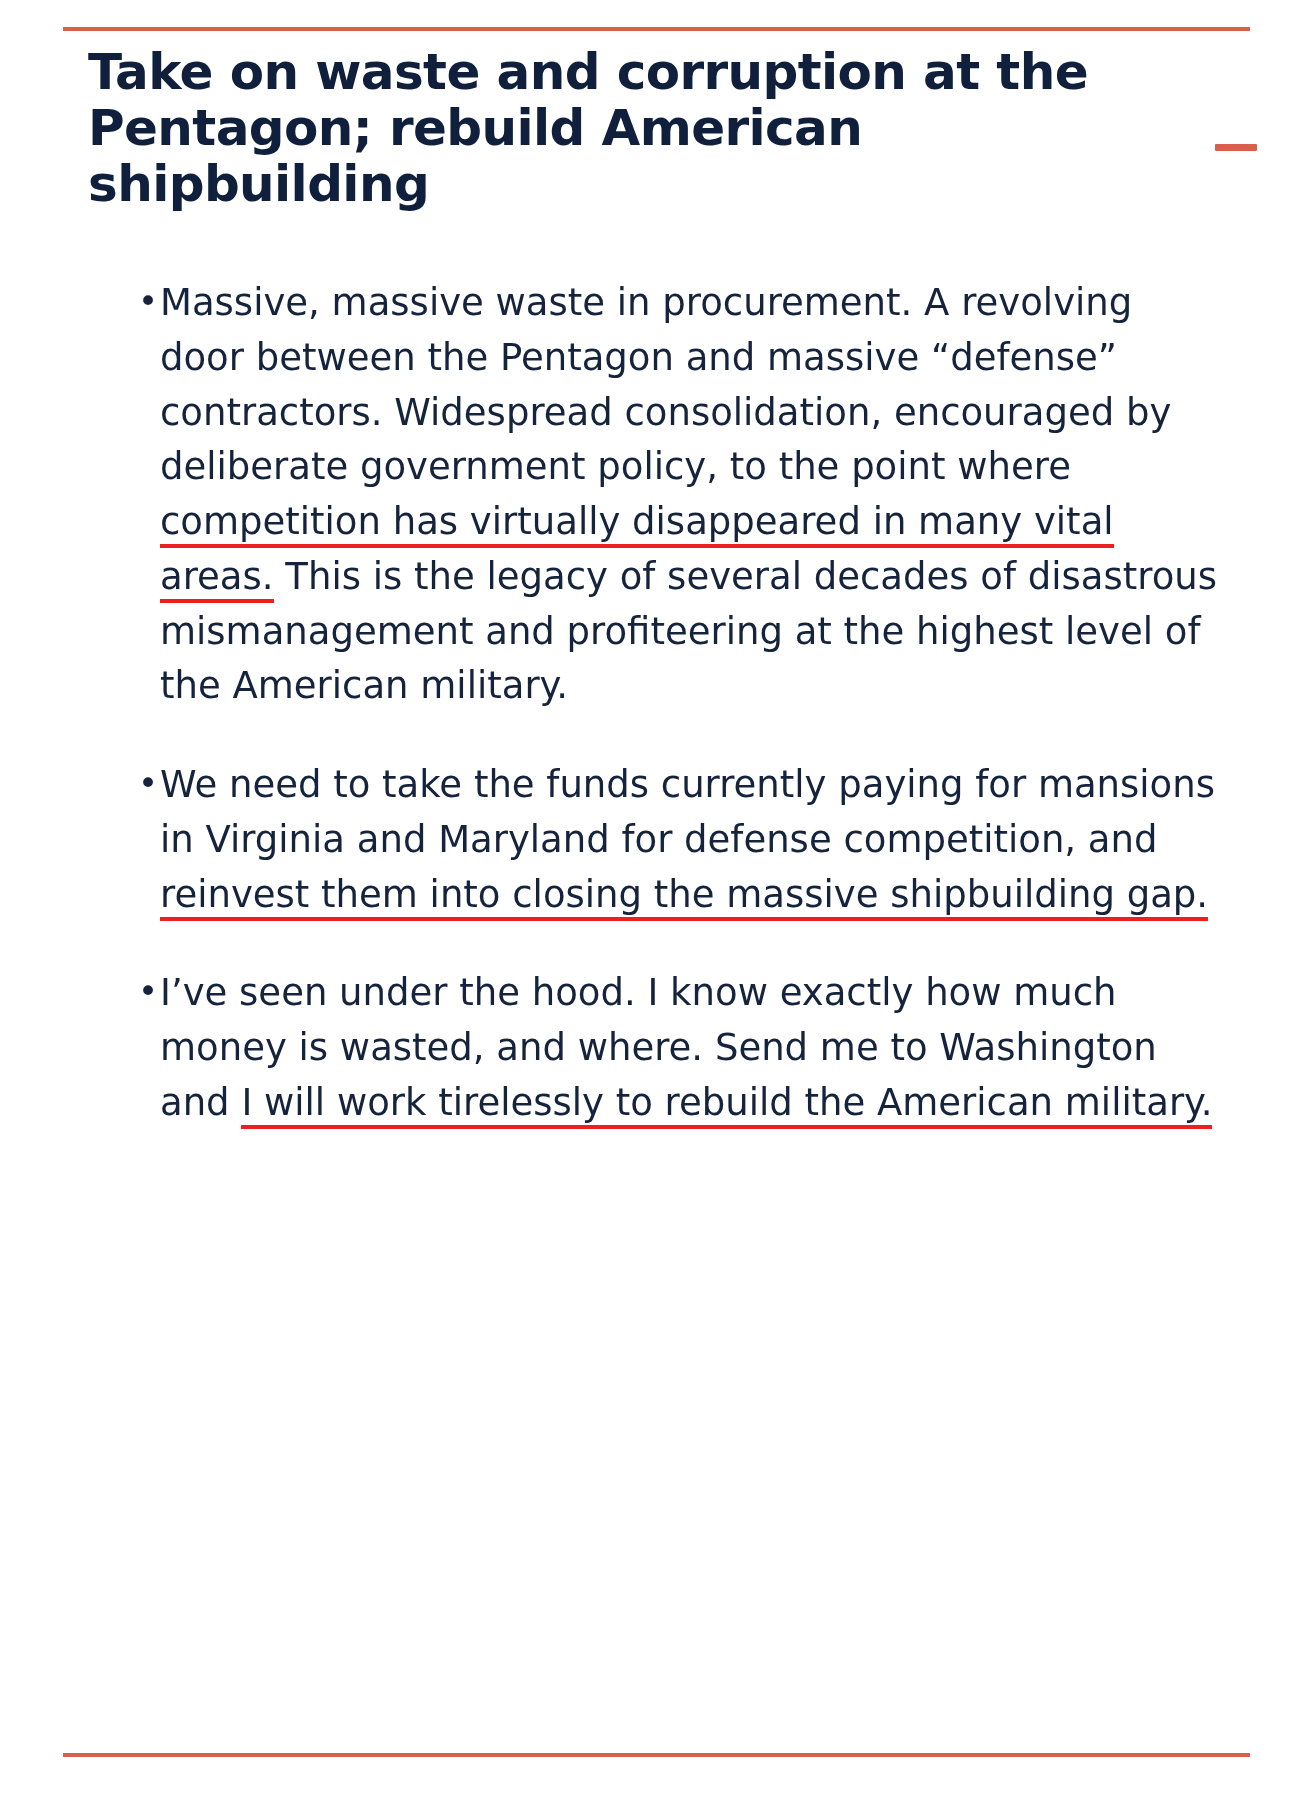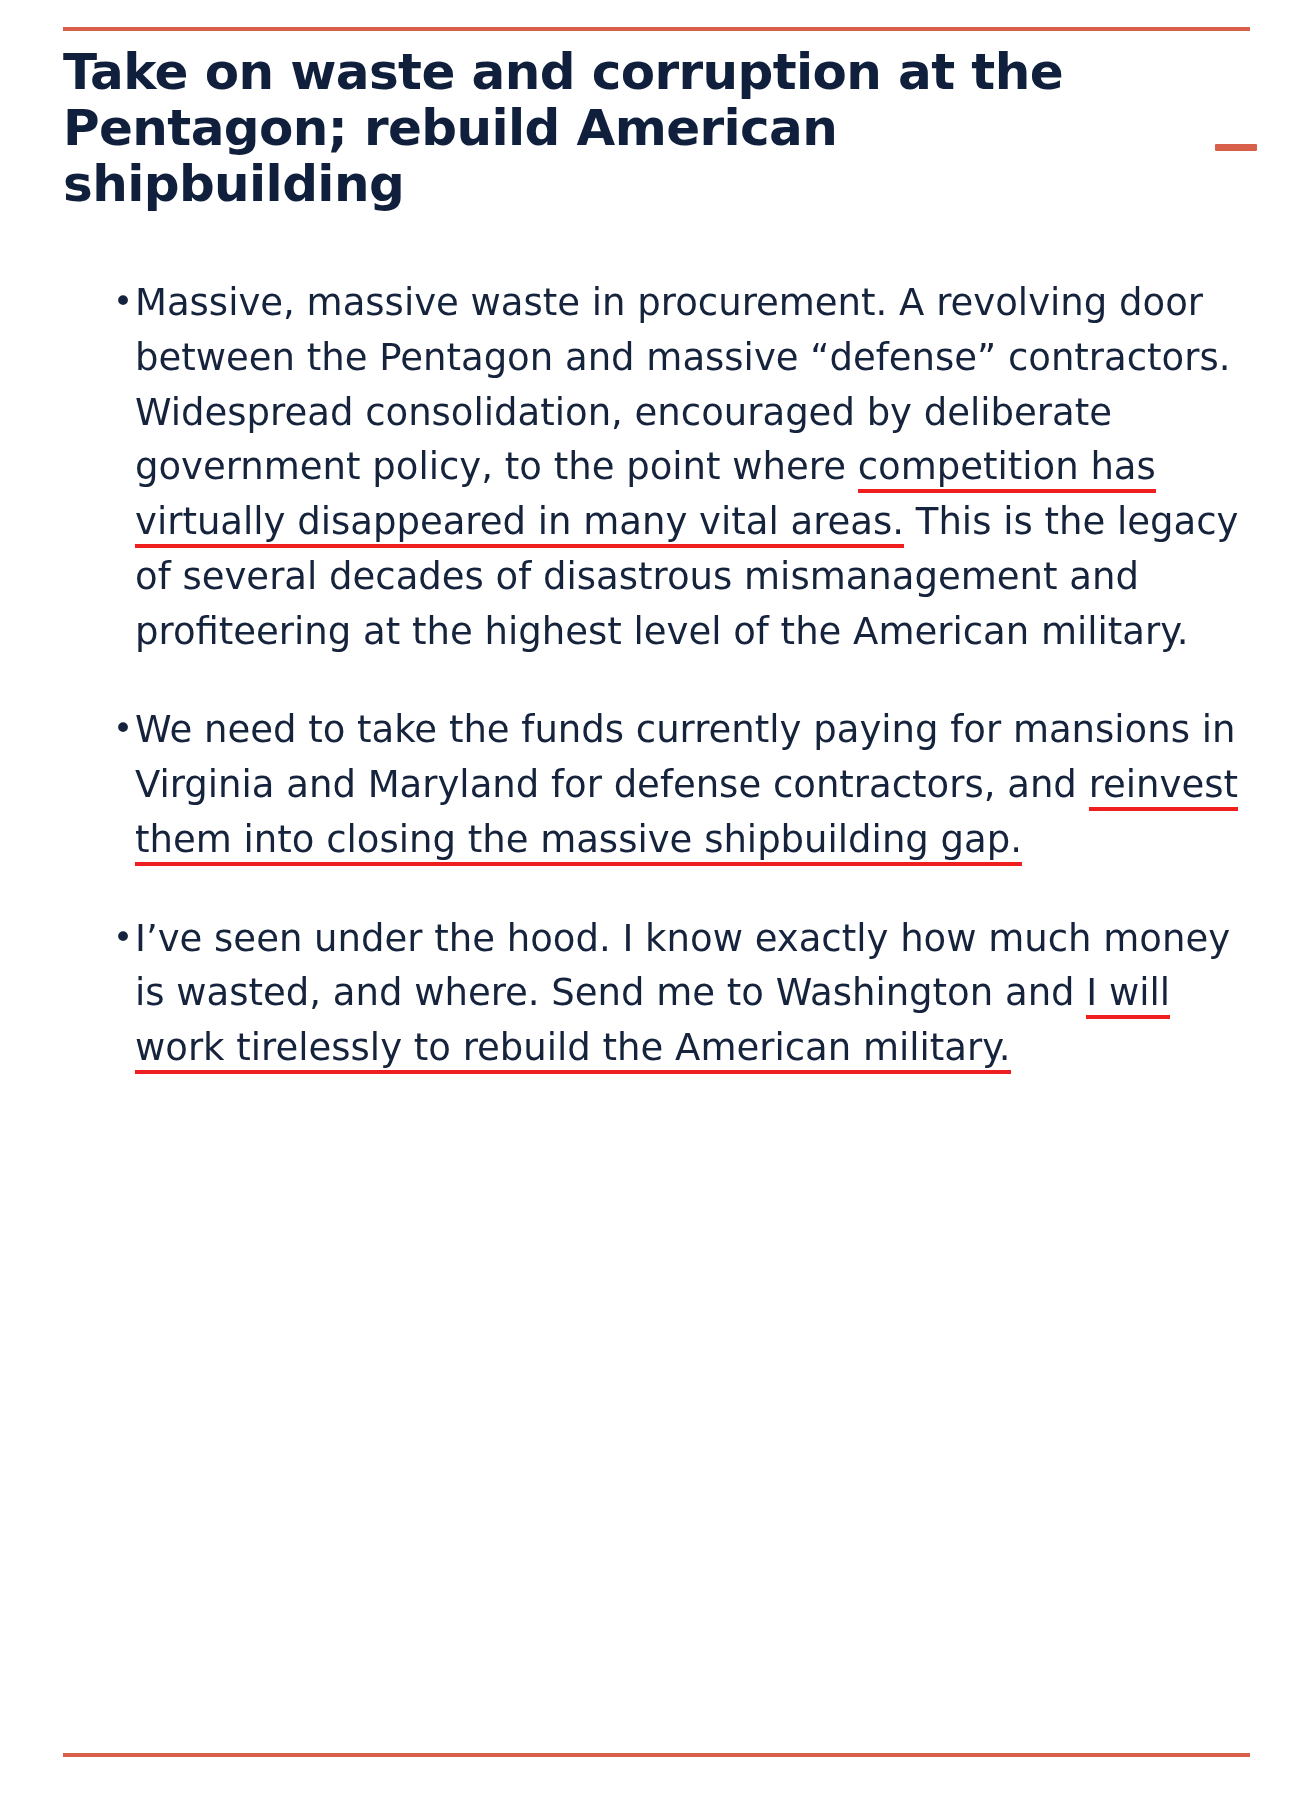--- a/index.html
+++ b/index.html
@@ -13,21 +13,21 @@
     font-family: "DejaVu Sans", sans-serif;
     color: #11223b;
     position: relative;
     overflow: hidden;
   }
   .page {
     position: relative;
     width: 1313px;
     height: 1807px;
     box-sizing: border-box;
-    padding: 0 63px;
+    padding: 0 88px;
   }
   .rule-top {
     position: absolute;
     left: 63px;
     right: 63px;
     top: 27px;
     height: 4px;
     background: #d8604a;
   }
   .rule-bottom {
@@ -98,21 +98,21 @@
 
   <h1 class="title">Take on waste and corruption at the Pentagon; rebuild American shipbuilding</h1>
 
   <ul class="bullets">
     <li class="bullet">
       <span class="dot">•</span>
       <span class="body"><span>Massive, massive waste in procurement. A revolving door between the Pentagon and massive “defense” contractors. Widespread consolidation, encouraged by deliberate government policy, to the point where </span><span class="u">competition has virtually disappeared in many vital areas.</span><span> This is the legacy of several decades of disastrous mismanagement and profiteering at the highest level of the American military.</span></span>
     </li>
     <li class="bullet">
       <span class="dot">•</span>
-      <span class="body"><span>We need to take the funds currently paying for mansions in Virginia and Maryland for defense contractors, and </span><span class="u">reinvest them into closing the massive shipbuilding gap.</span></span>
+      <span class="body"><span>We need to take the funds currently paying for mansions in Virginia and Maryland for defense competition, and </span><span class="u">reinvest them into closing the massive shipbuilding gap.</span></span>
     </li>
     <li class="bullet">
       <span class="dot">•</span>
       <span class="body"><span>I’ve seen under the hood. I know exactly how much money is wasted, and where. Send me to Washington and </span><span class="u">I will work tirelessly to rebuild the American military.</span></span>
     </li>
   </ul>
 
   <div class="rule-bottom"></div>
 </div>
 

